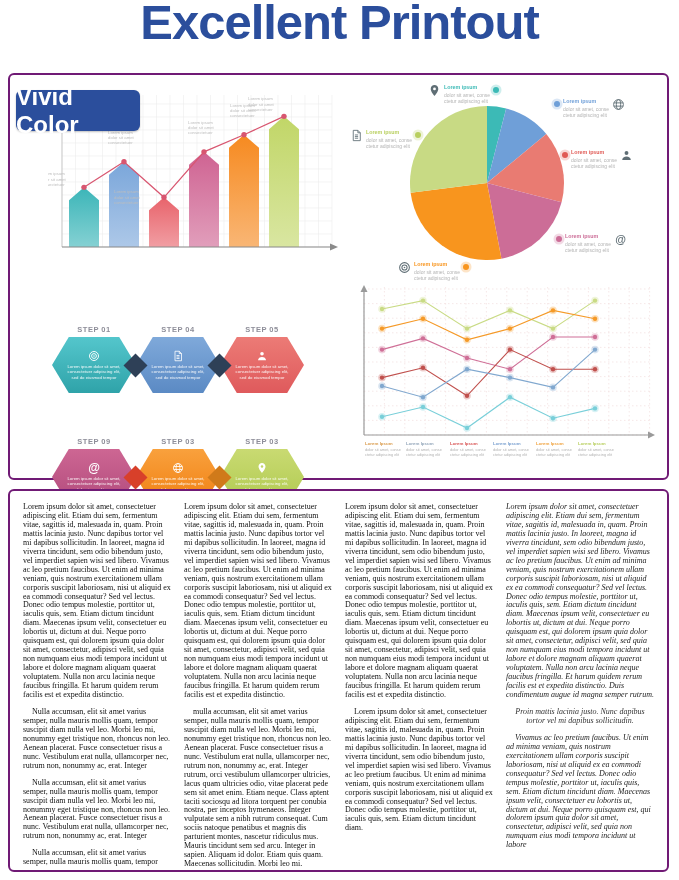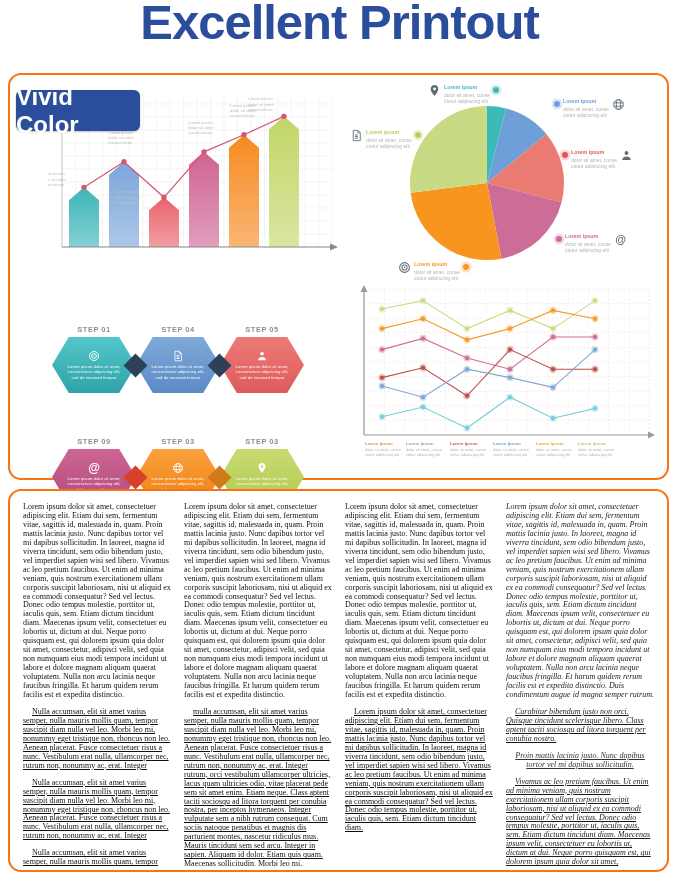--- a/index.html
+++ b/index.html
@@ -5,21 +5,21 @@
   html,body { margin:0; padding:0; }
   body {
     width:679px; height:880px; background:#ffffff; position:relative; overflow:hidden;
     font-family:"Liberation Sans", sans-serif;
   }
   .title {
     margin:0; position:absolute; top:-6px; left:0; width:100%; text-align:center;
     font-size:49px; font-weight:bold; color:#2b4e9c; letter-spacing:-1px;
   }
   .panel {
-    position:absolute; left:8px; width:657px; border:2px solid #f97316; border-radius:13px; background:#fff;
+    position:absolute; left:8px; width:657px; border:2px solid #701a75; border-radius:6px; background:#fff;
   }
   .vivid   { top:73px;  height:403px; }
   .premium { top:489px; height:379px; }
   .badge {
     position:absolute; background:#2b4e9c; color:#fff; font-weight:bold;
     display:flex; align-items:center; justify-content:center; border-radius:6px; z-index:6;
     box-shadow:0 1px 2px rgba(0,0,0,.25);
   }
   .vivid-badge   { left:6px; top:15px;  width:124px; height:41px; font-size:24px; }
   .premium-badge { right:8px; top:8px;  width:233px; height:50px; font-size:32px; }
@@ -59,21 +59,21 @@
   .diamond { position:absolute; width:17px; height:17px; transform:rotate(45deg); top:19.5px; z-index:2; }
   .row2 { margin-top:23px; }
 
   .columns {
     display:flex; gap:13px; padding:12px 13px; height:351px; overflow:hidden;
     font-family:"Liberation Serif", serif; font-size:8px; line-height:1.12; color:#101010;
     text-align:left;
   }
   .col { flex:1 1 0; min-width:0; }
   .col p { margin:0 0 8px 0; }
-  .col p + p { text-indent:9px;text-decoration:underline; }
+  .col p + p { text-indent:9px; }
   .col.italic { font-style:italic; color:#1b1b1b; }
   .col p.right { text-align:center; text-indent:0; color:#333; }
 </style>
 </head>
 <body>
 
 <div class="page">
   <h1 class="title">Excellent Printout</h1>
 
   <section class="panel vivid">
@@ -470,19 +470,18 @@
         <div class="col">
           <p>Lorem ipsum dolor sit amet, consectetuer adipiscing elit. Etiam dui sem, fermentum vitae, sagittis id, malesuada in, quam. Proin mattis lacinia justo. Nunc dapibus tortor vel mi dapibus sollicitudin. In laoreet, magna id viverra tincidunt, sem odio bibendum justo, vel imperdiet sapien wisi sed libero. Vivamus ac leo pretium faucibus. Ut enim ad minima veniam, quis nostrum exercitationem ullam corporis suscipit laboriosam, nisi ut aliquid ex ea commodi consequatur? Sed vel lectus. Donec odio tempus molestie, porttitor ut, iaculis quis, sem. Etiam dictum tincidunt diam. Maecenas ipsum velit, consectetuer eu lobortis ut, dictum at dui. Neque porro quisquam est, qui dolorem ipsum quia dolor sit amet, consectetur, adipisci velit, sed quia non numquam eius modi tempora incidunt ut labore et dolore magnam aliquam quaerat voluptatem. Nulla non arcu lacinia neque faucibus fringilla. Et harum quidem rerum facilis est et expedita distinctio.</p>
           <p>mulla accumsan, elit sit amet varius semper, nulla mauris mollis quam, tempor suscipit diam nulla vel leo. Morbi leo mi, nonummy eget tristique non, rhoncus non leo. Aenean placerat. Fusce consectetuer risus a nunc. Vestibulum erat nulla, ullamcorper nec, rutrum non, nonummy ac, erat. Integer rutrum, orci vestibulum ullamcorper ultricies, lacus quam ultricies odio, vitae placerat pede sem sit amet enim. Etiam neque. Class aptent taciti sociosqu ad litora torquent per conubia nostra, per inceptos hymenaeos. Integer vulputate sem a nibh rutrum consequat. Cum sociis natoque penatibus et magnis dis parturient montes, nascetur ridiculus mus. Mauris tincidunt sem sed arcu. Integer in sapien. Aliquam id dolor. Etiam quis quam. Maecenas sollicitudin. Morbi leo mi, nonummy eget tristique non, rhoncus non leo.</p>
         </div>
         <div class="col">
           <p>Lorem ipsum dolor sit amet, consectetuer adipiscing elit. Etiam dui sem, fermentum vitae, sagittis id, malesuada in, quam. Proin mattis lacinia justo. Nunc dapibus tortor vel mi dapibus sollicitudin. In laoreet, magna id viverra tincidunt, sem odio bibendum justo, vel imperdiet sapien wisi sed libero. Vivamus ac leo pretium faucibus. Ut enim ad minima veniam, quis nostrum exercitationem ullam corporis suscipit laboriosam, nisi ut aliquid ex ea commodi consequatur? Sed vel lectus. Donec odio tempus molestie, porttitor ut, iaculis quis, sem. Etiam dictum tincidunt diam. Maecenas ipsum velit, consectetuer eu lobortis ut, dictum at dui. Neque porro quisquam est, qui dolorem ipsum quia dolor sit amet, consectetur, adipisci velit, sed quia non numquam eius modi tempora incidunt ut labore et dolore magnam aliquam quaerat voluptatem. Nulla non arcu lacinia neque faucibus fringilla. Et harum quidem rerum facilis est et expedita distinctio.</p>
           <p>Lorem ipsum dolor sit amet, consectetuer adipiscing elit. Etiam dui sem, fermentum vitae, sagittis id, malesuada in, quam. Proin mattis lacinia justo. Nunc dapibus tortor vel mi dapibus sollicitudin. In laoreet, magna id viverra tincidunt, sem odio bibendum justo, vel imperdiet sapien wisi sed libero. Vivamus ac leo pretium faucibus. Ut enim ad minima veniam, quis nostrum exercitationem ullam corporis suscipit laboriosam, nisi ut aliquid ex ea commodi consequatur? Sed vel lectus. Donec odio tempus molestie, porttitor ut, iaculis quis, sem. Etiam dictum tincidunt diam.</p>
         </div>
         <div class="col italic">
           <p>Lorem ipsum dolor sit amet, consectetuer adipiscing elit. Etiam dui sem, fermentum vitae, sagittis id, malesuada in, quam. Proin mattis lacinia justo. In laoreet, magna id viverra tincidunt, sem odio bibendum justo, vel imperdiet sapien wisi sed libero. Vivamus ac leo pretium faucibus. Ut enim ad minima veniam, quis nostrum exercitationem ullam corporis suscipit laboriosam, nisi ut aliquid ex ea commodi consequatur? Sed vel lectus. Donec odio tempus molestie, porttitor ut, iaculis quis, sem. Etiam dictum tincidunt diam. Maecenas ipsum velit, consectetuer eu lobortis ut, dictum at dui. Neque porro quisquam est, qui dolorem ipsum quia dolor sit amet, consectetur, adipisci velit, sed quia non numquam eius modi tempora incidunt ut labore et dolore magnam aliquam quaerat voluptatem. Nulla non arcu lacinia neque faucibus fringilla. Et harum quidem rerum facilis est et expedita distinctio. Duis condimentum augue id magna semper rutrum.</p>
-          <p>Curabitur bibendum justo non orci. Quisque tincidunt scelerisque libero. Class aptent taciti sociosqu ad litora torquent per conubia nostra.</p>
           <p class="right">Proin mattis lacinia justo. Nunc dapibus tortor vel mi dapibus sollicitudin.</p>
           <p>Vivamus ac leo pretium faucibus. Ut enim ad minima veniam, quis nostrum exercitationem ullam corporis suscipit laboriosam, nisi ut aliquid ex ea commodi consequatur? Sed vel lectus. Donec odio tempus molestie, porttitor ut, iaculis quis, sem. Etiam dictum tincidunt diam. Maecenas ipsum velit, consectetuer eu lobortis ut, dictum at dui. Neque porro quisquam est, qui dolorem ipsum quia dolor sit amet, consectetur, adipisci velit, sed quia non numquam eius modi tempora incidunt ut labore</p>
         </div>
       </div>
   </section>
 </div>
 
 </body></html>

